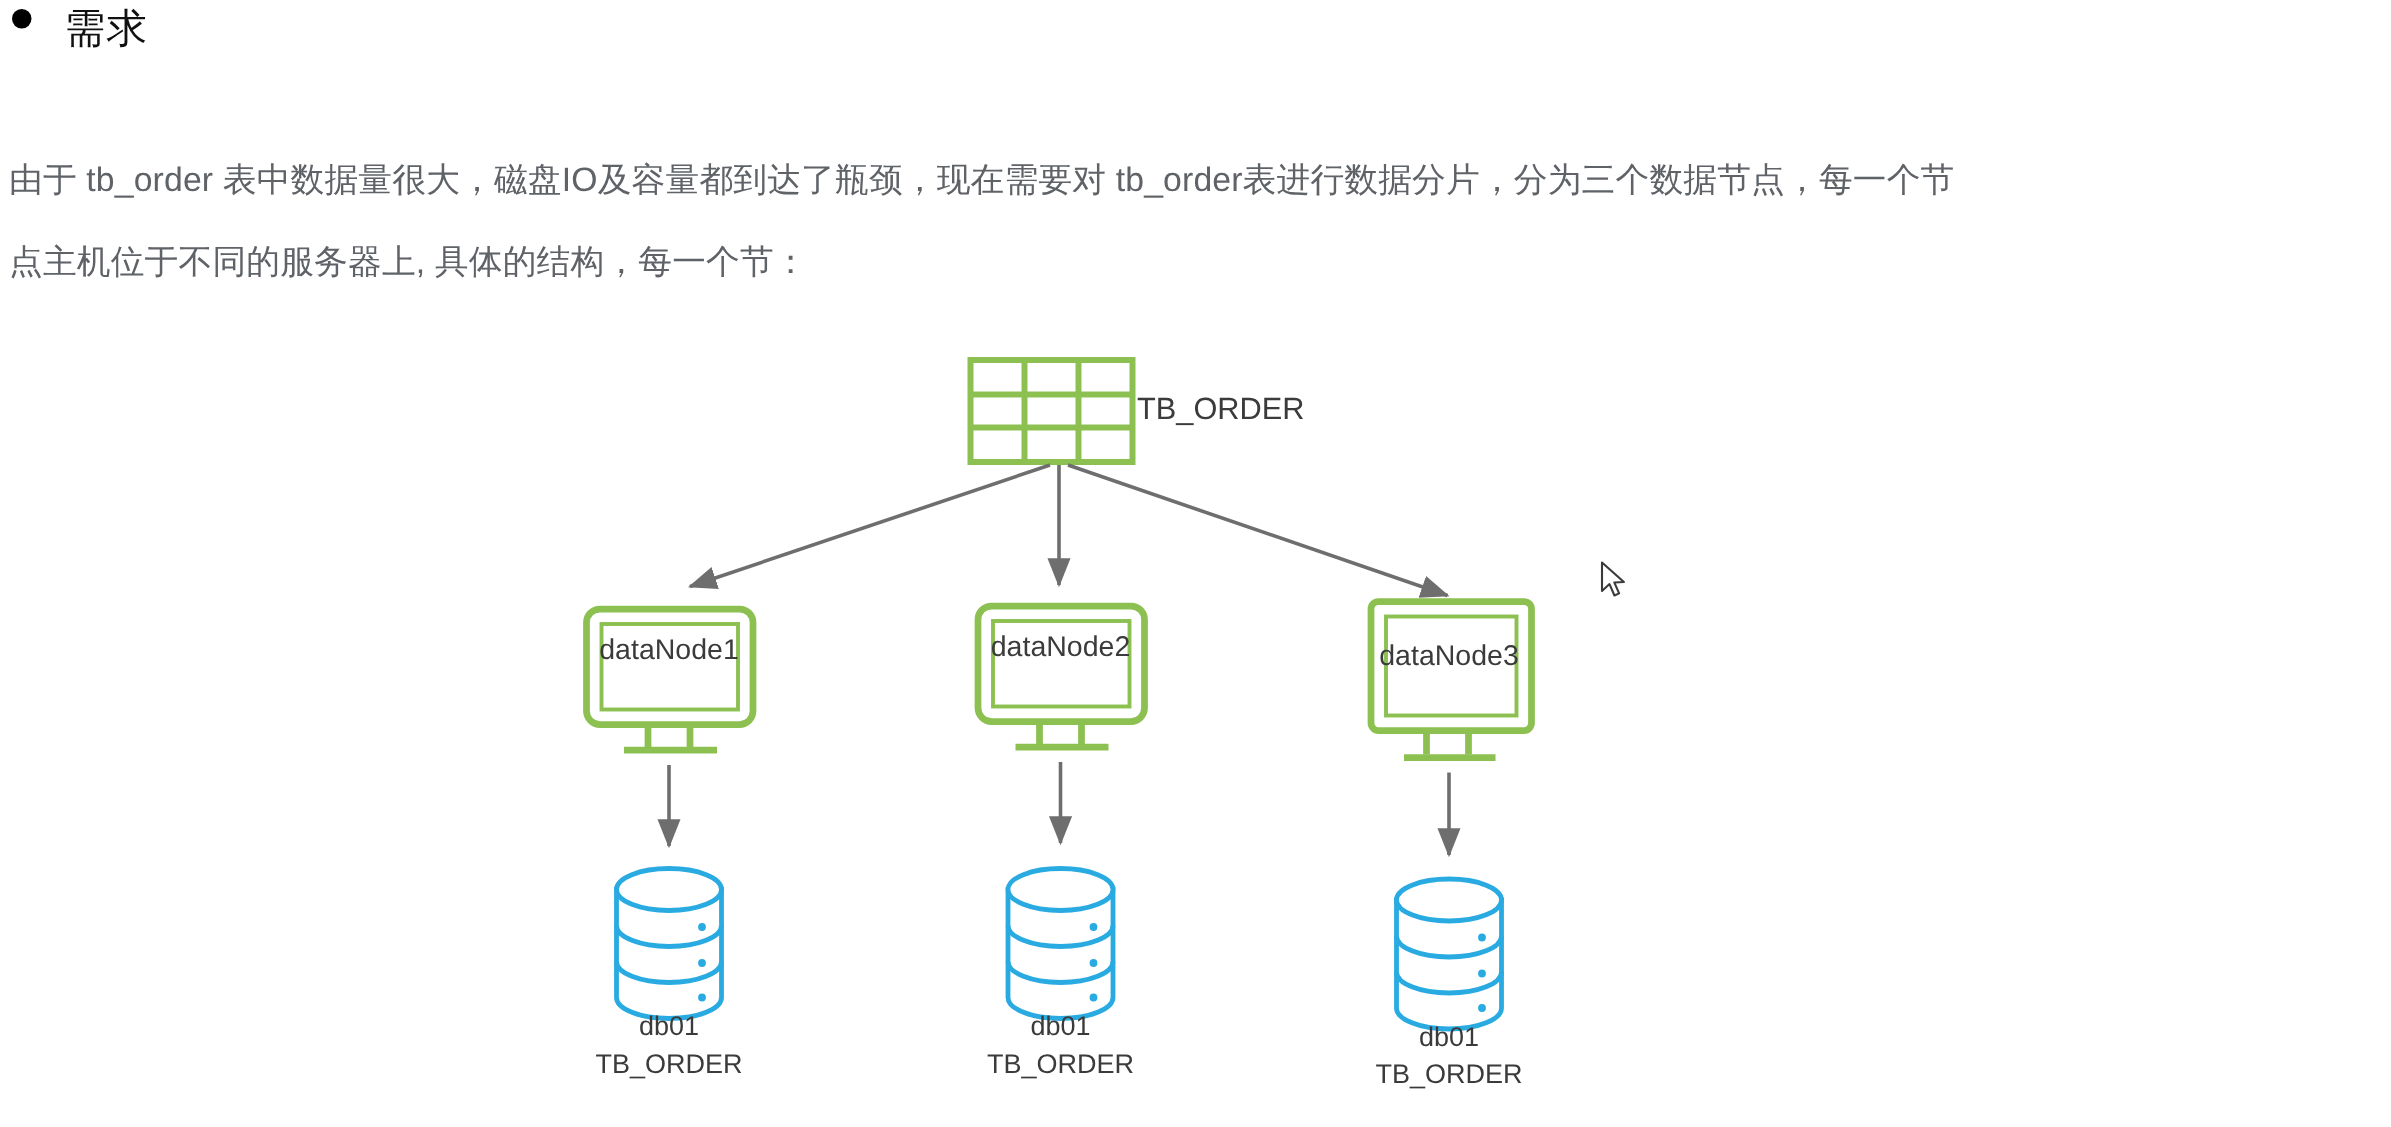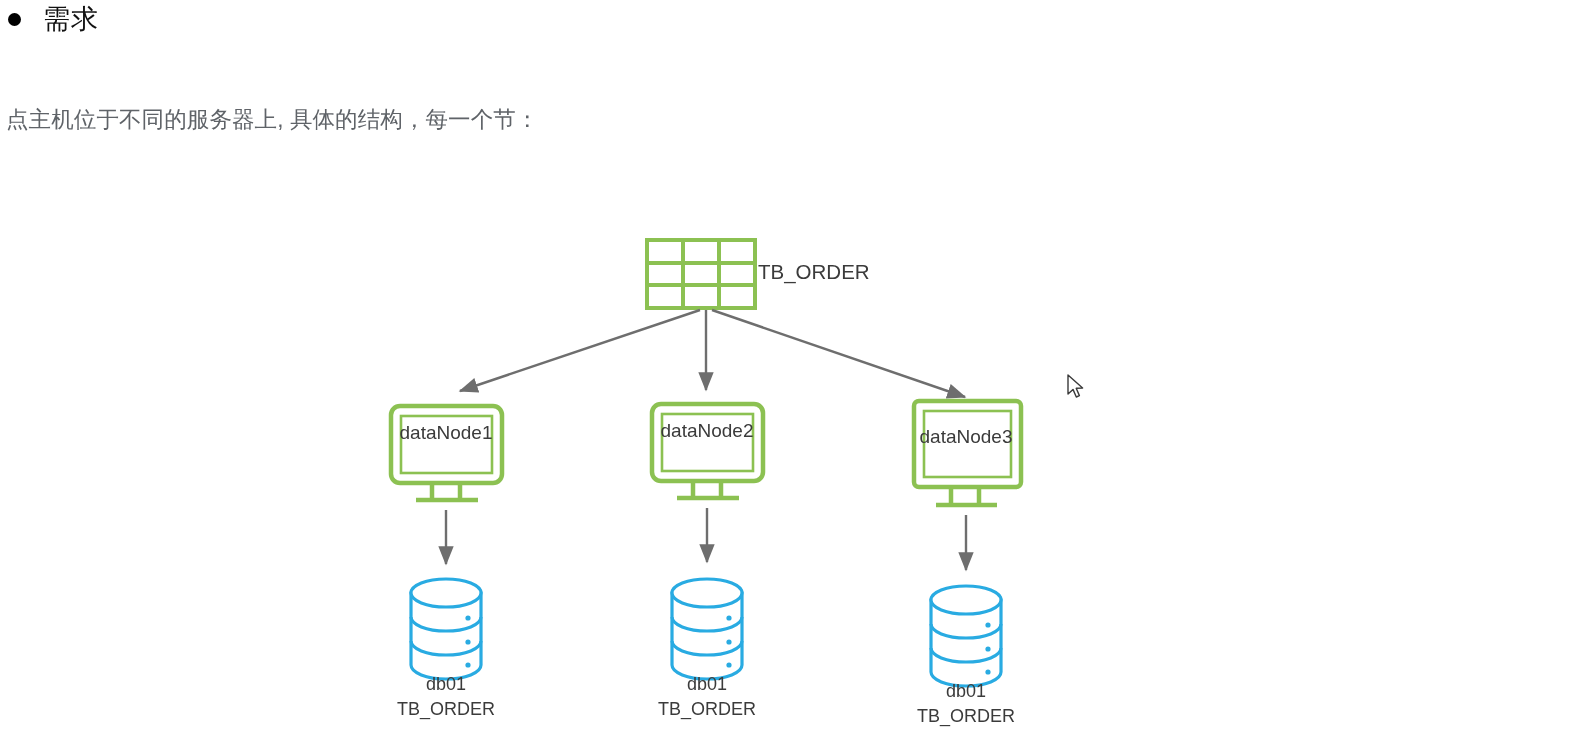--- a/index.html
+++ b/index.html
@@ -15,21 +15,21 @@
     font-family: "Liberation Sans", "DejaVu Sans", sans-serif;
     -webkit-font-smoothing: antialiased;
   }
 
   
   #heading {
     position: absolute;
     left: 8px;
     top: 6px;
     display: flex;
-    align-items: center;
+    align-items: flex-start;
     gap: 22px;
   }
   #heading .bullet {
     width: 13px;
     height: 13px;
     border-radius: 50%;
     background: #000000;
     display: block;
   }
   #heading .htext {
@@ -88,20 +88,21 @@
 </style>
 </head>
 <body>
 
 <div id="heading">
   <span class="bullet"></span>
   <span class="htext">需求</span>
 </div>
 
 <div id="paragraph">
+  <span class="pline">由于 tb_order 表中数据量很大，磁盘IO及容量都到达了瓶颈，现在需要对 tb_order表进行数据分片，分为三个数据节点，每一个节</span>
   <span class="pline">点主机位于不同的服务器上, 具体的结构，每一个节：</span>
 </div>
 
 <div id="diagram">
 <svg width="1594" height="536" viewBox="0 0 1594 536" xmlns="http://www.w3.org/2000/svg">
   <defs>
     <marker id="arrowhead" markerWidth="9" markerHeight="9" refX="7.4" refY="3.2" orient="auto" markerUnits="strokeWidth">
       <path d="M0,0 L8,3.2 L0,6.4 z" fill="#6E6E6E"></path>
     </marker>
   </defs>

